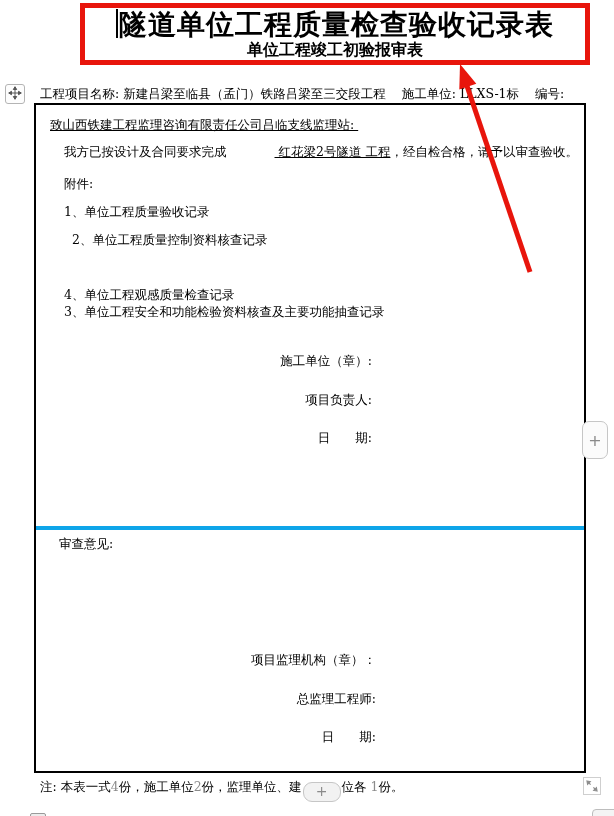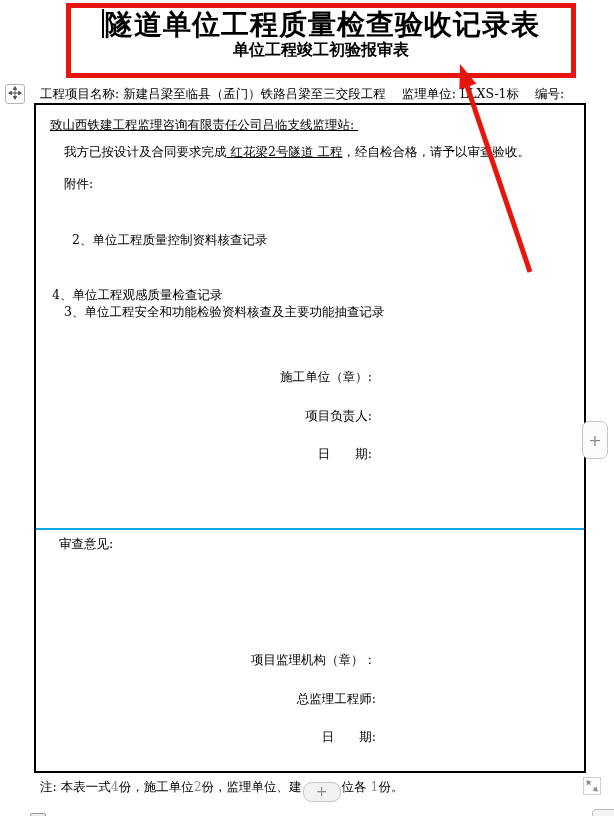--- a/index.html
+++ b/index.html
@@ -9,21 +9,21 @@
   }
   *{margin:0;padding:0;box-sizing:border-box;}
   html,body{background:#fff;}
   .page{
     position:relative;width:614px;height:816px;background:#ffffff;
     overflow:hidden;color:#000;
     font-family:"DejaVu Serif","Liberation Serif",serif;
   }
   
   .title-box{
-    position:absolute;left:66px;top:3px;width:510px;height:75px;
+    position:absolute;left:80px;top:3px;width:510px;height:62px;
     border:5px solid var(--annotation_red);
     text-align:center;padding-top:1px;
   }
   .doc-title{font-size:28px;font-weight:bold;line-height:1.12;letter-spacing:1px;white-space:pre;}
   .caret{display:inline-block;width:2px;height:29px;background:#000;vertical-align:-4px;margin-right:1px;}
   .doc-subtitle{font-size:16px;font-weight:bold;line-height:1.2;white-space:pre;}
   
   .move-handle{
     position:absolute;left:5px;top:84px;width:20px;height:20px;
     border:1px solid #b4b4b4;border-radius:3px;background:#fdfdfd;
@@ -35,31 +35,31 @@
     font-size:12.5px;white-space:pre;
   }
   .header-line .seg{white-space:pre;}
   .gap{display:inline-block;width:16px;}
   
   .main-table{
     position:absolute;left:34px;top:103px;width:552px;height:670px;
     border:2px solid #000;
   }
   .cell{position:relative;font-size:12.5px;line-height:1.25;}
-  .cell-top{height:425px;border-bottom:2px solid #0ea5e9;padding-left:19px;}
+  .cell-top{height:425px;border-bottom:4px solid #0ea5e9;padding-left:19px;}
   .cell-bottom{height:241px;border-radius:16px;}
   .addressee{position:absolute;left:14px;top:12px;text-decoration:underline;white-space:pre;}
   .body-line{position:absolute;left:28px;top:39px;white-space:pre;}
-  .blank{text-decoration:underline;white-space:pre;}
+  .blank{text-decoration:underline;white-space:pre;margin-left:48px;}
   .attach-label{position:absolute;left:28px;top:71px;white-space:pre;}
   .attach-0{position:absolute;left:28px;top:99px;}
   .attach-1{position:absolute;left:36px;top:127px;}
   .attach-2{position:absolute;left:28px;top:154px;margin-top:45px;}
-  .attach-3{position:absolute;left:16px;top:182px;}
-  .sign-block{position:absolute;right:212px;top:264px;text-align:right;}
+  .attach-3{position:absolute;left:28px;top:182px;}
+  .sign-block{position:absolute;right:212px;top:248px;text-align:right;}
   .sign-block p{margin-bottom:23px;white-space:pre;}
   .review-label{position:absolute;left:23px;top:6px;white-space:pre;}
   .sign-block-2{position:absolute;right:208px;top:122px;text-align:right;}
   .sign-block-2 p{margin-bottom:23px;white-space:pre;}
   
   .note-line{position:absolute;left:40px;top:779px;font-size:12.5px;white-space:pre;}
   .num{color:var(--note_number_gray);}
   .note-plus-btn{
     display:inline-block;width:38px;height:20px;margin:0 1px;
     border:1px solid var(--button_border);border-radius:9px;background:#f2f2f2;
@@ -111,28 +111,29 @@
           <line x1="4.5" y1="10" x2="15.5" y2="10"></line>
           <polygon points="10,1 7.6,5 12.4,5"></polygon>
           <polygon points="10,19 7.6,15 12.4,15"></polygon>
           <polygon points="1,10 5,7.6 5,12.4"></polygon>
           <polygon points="19,10 15,7.6 15,12.4"></polygon>
         </g>
       </svg>
     </span>
   </div>
 
-  <div class="header-line"><span class="seg">工程项目名称: </span><span class="seg">新建吕梁至临县（孟门）铁路吕梁至三交段工程</span><span class="gap"></span><span class="seg">监理单位: </span><span class="seg">LLXS-1标</span><span class="gap"></span><span class="seg">编号:</span></div>
+  <div class="header-line"><span class="seg">工程项目名称: </span><span class="seg">新建吕梁至临县（孟门）铁路吕梁至三交段工程</span><span class="gap"></span><span class="seg">施工单位: </span><span class="seg">LLXS-1标</span><span class="gap"></span><span class="seg">编号:</span></div>
 
   <div class="main-table">
 
     <div class="cell cell-top">
       <p class="addressee">致山西铁建工程监理咨询有限责任公司吕临支线监理站: </p>
       <p class="body-line"><span>我方已按设计及合同要求完成</span><span class="blank"> 红花梁2号隧道 工程</span><span>，经自检合格，请予以审查验收。</span></p>
       <p class="attach-label">附件:</p>
+      <p class="attach-0">1、单位工程质量验收记录</p>
       <p class="attach-1">2、单位工程质量控制资料核查记录</p>
       <p class="attach-2">3、单位工程安全和功能检验资料核查及主要功能抽查记录</p>
       <p class="attach-3">4、单位工程观感质量检查记录</p>
       <div class="sign-block">
         <p>施工单位（章）:</p>
         <p>项目负责人:</p>
         <p>日　　期:</p>
       </div>
     </div>
 

